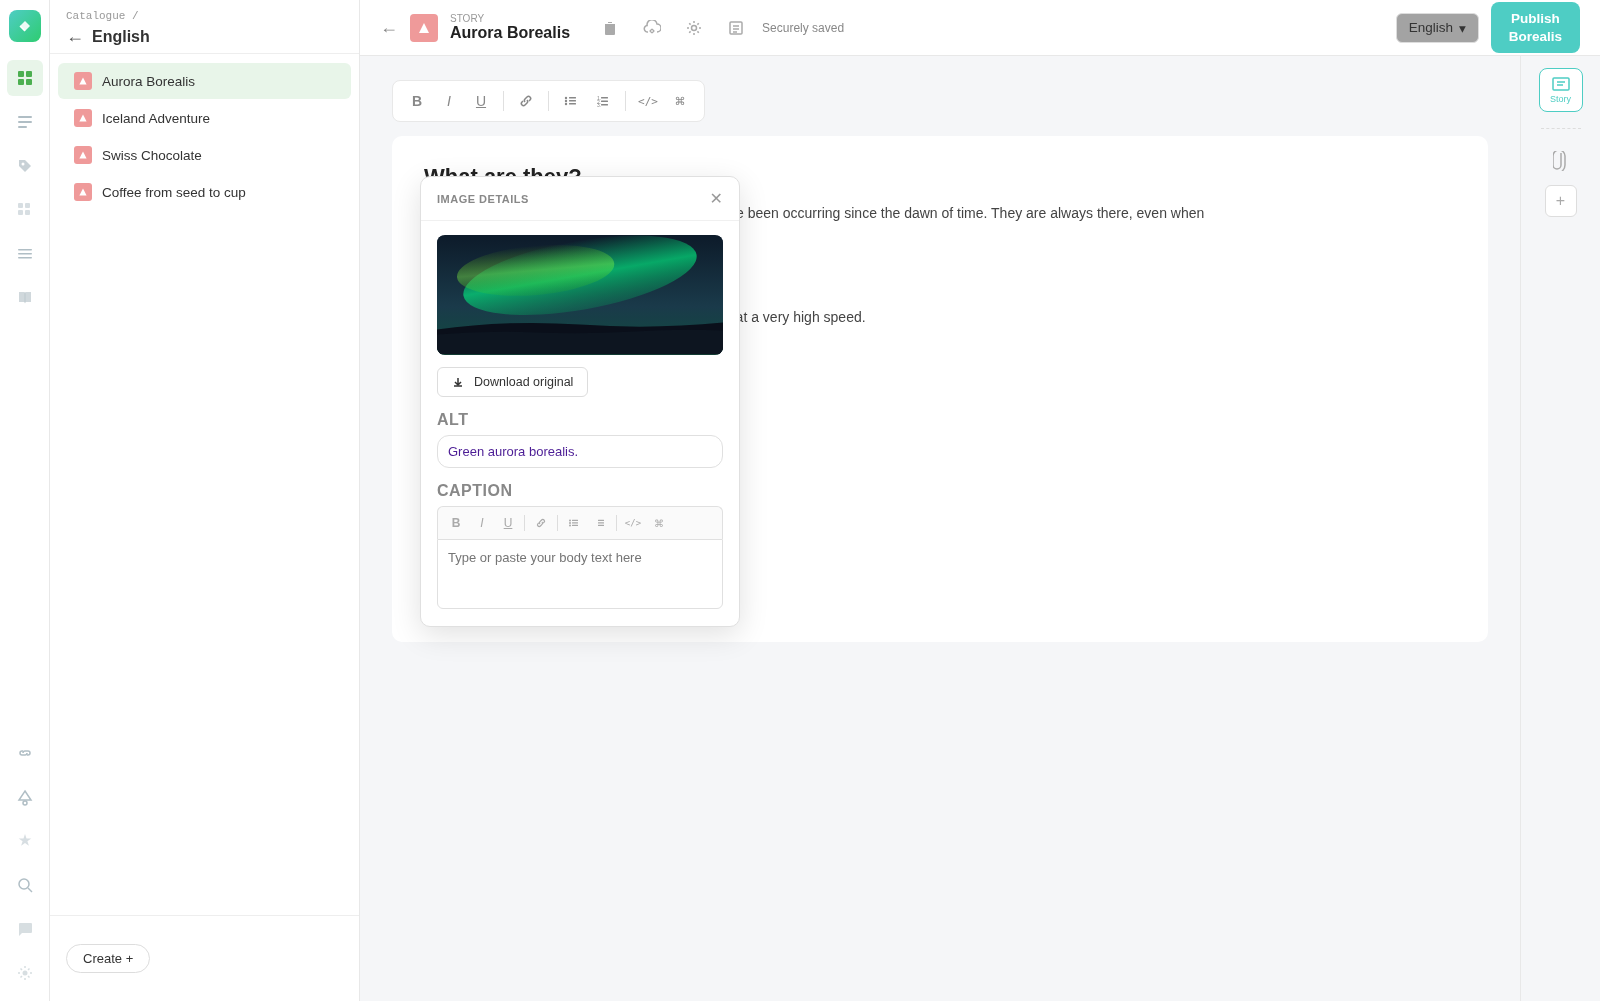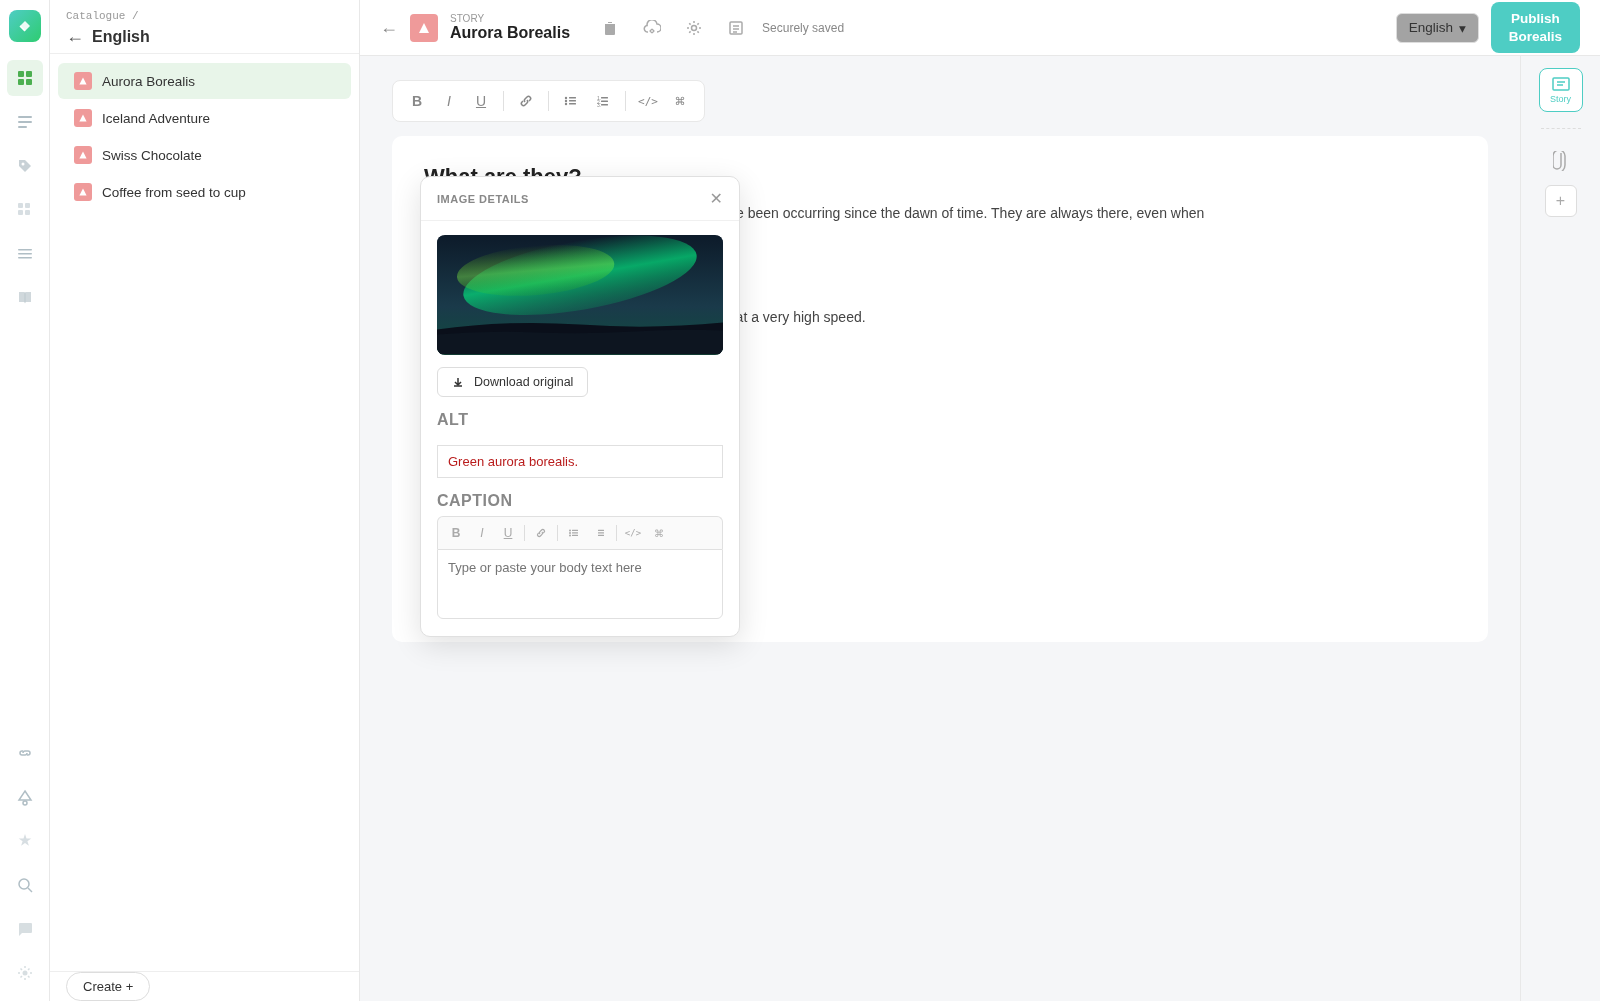--- a/index.html
+++ b/index.html
@@ -86,21 +86,21 @@
       background: #ef9a9a;
       border-radius: 3px;
       flex-shrink: 0;
       display: flex; align-items: center; justify-content: center;
     }
     .sidebar-item .item-icon svg { width: 12px; height: 12px; fill: #fff; }
     .sidebar-item .item-label { font-size: 13.5px; color: #333; }
 
     .sidebar-footer {
       margin-top: auto;
-      padding: 0 16px;
+      padding: 28px 16px;
       border-top: 1px solid #eee;
     }
     .create-btn {
       background: #fff;
       border: 1px solid #ddd;
       border-radius: 20px;
       padding: 6px 16px;
       font-size: 13px;
       cursor: pointer;
       color: #333;
@@ -440,27 +440,26 @@
       font-size: 16px;
       font-weight: 700;
       color: #888;
       text-transform: uppercase;
       letter-spacing: 0.5px;
       margin-bottom: 6px;
     }
     .field-input {
       width: 100%;
       border: 1px solid #e0e0e0;
-      border-radius: 0;
+      border-radius: 12px;
       padding: 8px 10px;
       font-size: 13px;
-      color: #b91c1c;
+      color: #4c1d95;
       background: #fff;
       margin-bottom: 14px;
-      margin-top: 10px;
     }
     .caption-section { }
     .caption-toolbar {
       display: flex;
       align-items: center;
       gap: 2px;
       border: 1px solid #e0e0e0;
       border-bottom: none;
       border-radius: 6px 6px 0 0;
       padding: 4px 6px;

